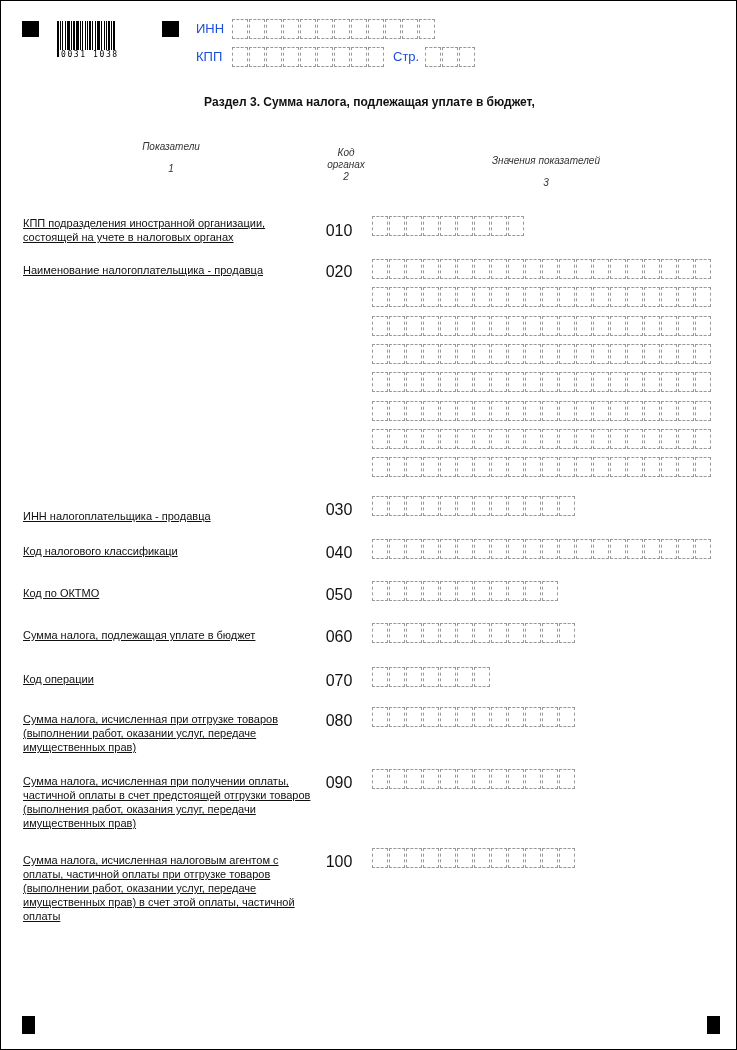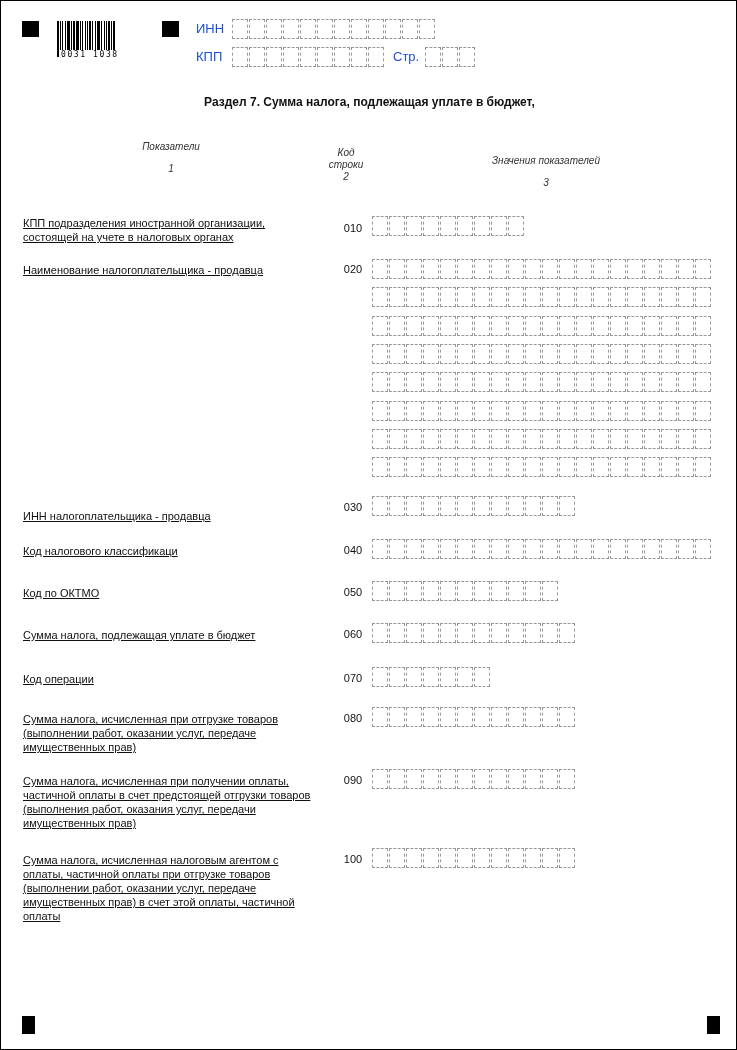--- a/index.html
+++ b/index.html
@@ -15,21 +15,21 @@
     .barcode .digits { position: absolute; left: 3px; top: 29px; font-family: "DejaVu Sans Mono", monospace;
       font-size: 8px; letter-spacing: 1.6px; background: #fff; line-height: 9px; padding: 0 1px; }
     .hlabel { position: absolute; font-size: 13px; color: #1d4ed8; }
     .cells { position: absolute; display: flex; }
     .cell { width: 16px; height: 20px; border: 1px dashed #999; margin-right: 1px; box-sizing: border-box; background: #fff; }
     .cell:last-child { margin-right: 0; }
     .title { position: absolute; left: 0; width: 737px; text-align: center; font-weight: bold;
       font-size: 12px; line-height: 18px; top: 92px; color: #111; }
     .colhead { position: absolute; font-style: italic; font-size: 10px; color: #333; text-align: center; line-height: 12px; }
     .row-label { position: absolute; left: 22px; width: 300px; font-size: 11px; line-height: 14px; color: #111; text-decoration: underline; }
-    .row-code { position: absolute; left: 336px; width: 32px; text-align: center; font-size: 11px; color: #111; }
+    .row-code { position: absolute; left: 322px; width: 32px; text-align: center; font-size: 16px; color: #111; }
   </style>
 </head>
 <body>
 
 <div class="page">
 
   <div class="marker" style="left:21px;top:20px;width:17px;height:16px;"></div>
   <div class="marker" style="left:161px;top:20px;width:17px;height:16px;"></div>
   <div class="marker" style="left:21px;top:1015px;width:13px;height:18px;"></div>
   <div class="marker" style="left:706px;top:1015px;width:13px;height:18px;"></div>
@@ -114,30 +114,30 @@
     </div>
 
   <div class="hlabel" style="left:392px;top:48px;">Стр.</div>
   <div class="cells" style="left:424px;top:46px;">
       <div class="cell"></div>
       <div class="cell"></div>
       <div class="cell"></div>
     </div>
 
   <div class="title">
-    <div>Раздел 7. Сумма налога, подлежащая уплате в бюджет,</div>
+    <div>Раздел 3. Сумма налога, подлежащая уплате в бюджет,</div>
   </div>
 
   <div class="colhead" style="left:100px;top:140px;width:140px;">
     <div>Показатели</div>
     <div style="margin-top:10px;">1</div>
   </div>
   <div class="colhead" style="left:315px;top:146px;width:60px;">
     <div>Код</div>
-    <div>строки</div>
+    <div>органах</div>
     <div>2</div>
   </div>
   <div class="colhead" style="left:460px;top:154px;width:170px;">
     <div>Значения показателей</div>
     <div style="margin-top:10px;">3</div>
   </div>
 
   <div id="rows-container">
       <div class="row-label" style="top: 215px; width: 290px;">КПП подразделения иностранной организации, состоящей на учете в налоговых органах</div>
       <div class="row-code" style="top: 221px;">010</div>

